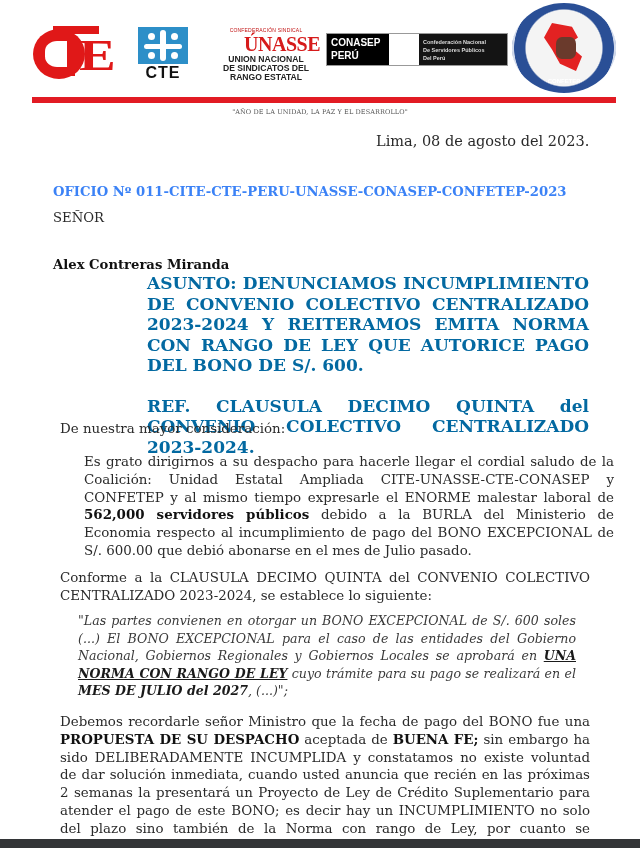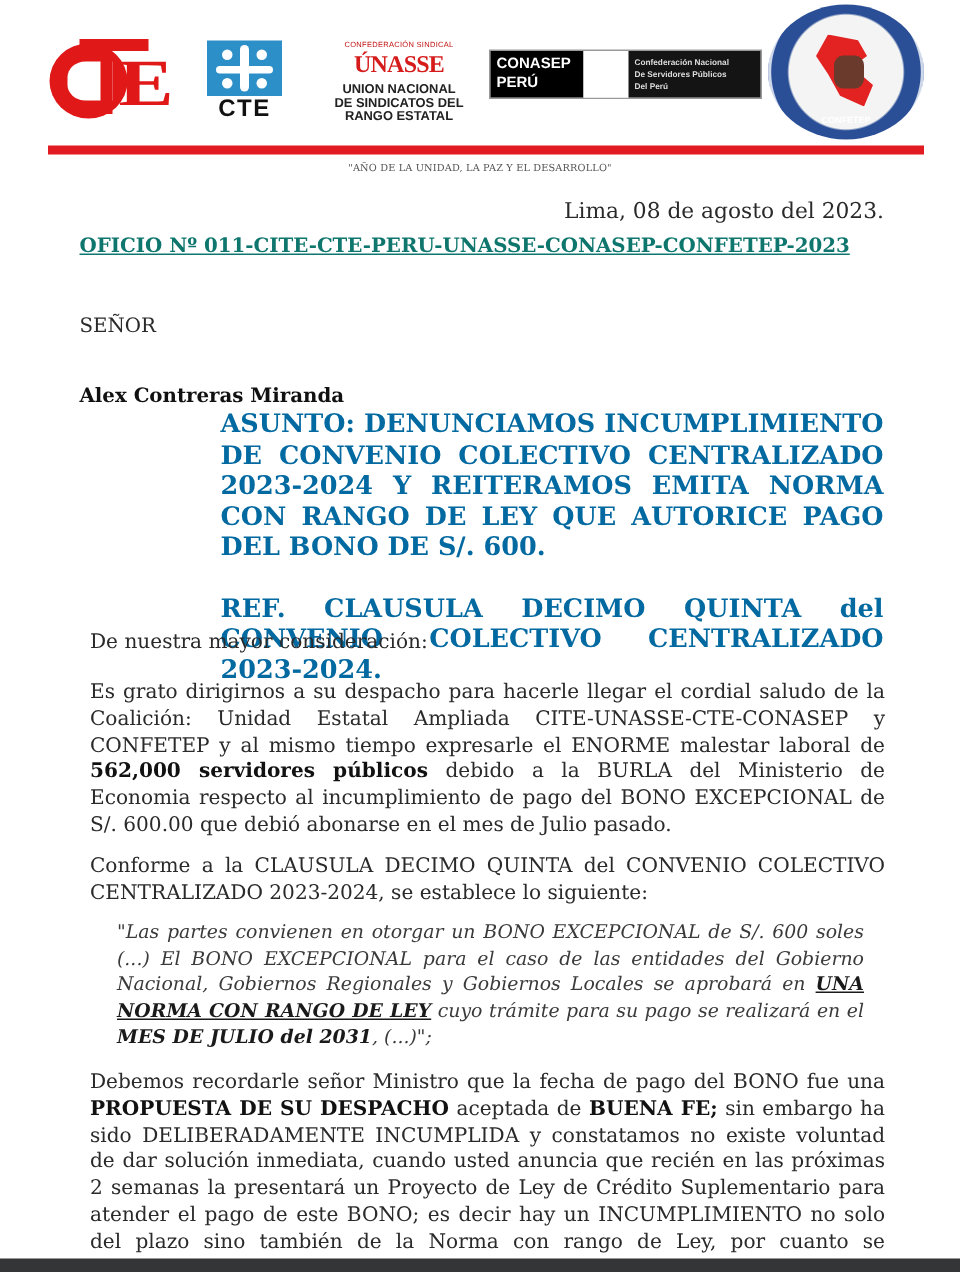--- a/index.html
+++ b/index.html
@@ -21,51 +21,51 @@
   .logo-cte { left: 138px; top: 27px; width: 50px; height: 54px; }
   .logo-cte .sq { width: 50px; height: 37px; background: #2d8fc8; position: relative; }
   .logo-cte .sq::before { content: ""; position: absolute; left: 22px; top: 3px; width: 6px; height: 31px; background: #fff; border-radius: 3px; }
   .logo-cte .sq::after { content: ""; position: absolute; left: 6px; top: 17px; width: 38px; height: 5px; background: #fff; border-radius: 3px; }
   .logo-cte .dot { position: absolute; width: 7px; height: 7px; border-radius: 50%; background: #fff; }
   .logo-cte .lbl { display: block; text-align: center; font-family: "Liberation Sans", sans-serif; font-weight: bold; font-size: 16px; line-height: 18px; color: #111; letter-spacing: 1px; }
 
   
   .logo-unasse { left: 212px; top: 27px; width: 108px; height: 54px; text-align: center; font-family: "Liberation Sans", sans-serif; }
   .logo-unasse .top { font-size: 5px; color: #c01010; letter-spacing: 0.2px; line-height: 6px; }
-  .logo-unasse .big { font-family: "Liberation Serif", serif; font-weight: bold; font-size: 16px; line-height: 22px; color: #d61b1b; letter-spacing: -0.5px; }
+  .logo-unasse .big { font-family: "Liberation Serif", serif; font-weight: bold; font-size: 20px; line-height: 22px; color: #d61b1b; letter-spacing: -0.5px; text-align: right; }
   .logo-unasse .sub { font-weight: bold; font-size: 8.6px; line-height: 9px; color: #222; }
 
   
   .logo-conasep { left: 326px; top: 33px; width: 182px; height: 33px; display: flex; border: 1px solid #999; }
   .logo-conasep .red { width: 62px; background: #000000; color: #fff; font-family: "Liberation Sans", sans-serif; font-weight: bold; font-size: 10px; line-height: 13px; padding: 2px 4px; }
   .logo-conasep .white { width: 30px; background: #fff; }
   .logo-conasep .black { flex: 1; background: #141414; color: #ddd; font-family: "Liberation Sans", sans-serif; font-weight: bold; font-size: 5.5px; line-height: 8px; padding: 4px 4px; }
 
   
   .logo-confetep { left: 512px; top: 3px; width: 104px; height: 90px; border-radius: 50%; background: radial-gradient(circle, #f4f4f4 0 55%, #2a4f96 57% 72%, #cfd8ea 73% 75%, #2a4f96 76% 100%); }
   .logo-confetep .map { position: absolute; left: 32px; top: 20px; width: 40px; height: 48px; background: #e32222; clip-path: polygon(20% 0, 70% 8%, 85% 30%, 60% 45%, 95% 70%, 80% 100%, 40% 85%, 20% 55%, 0 30%); }
   .logo-confetep .map2 { position: absolute; left: 44px; top: 34px; width: 20px; height: 22px; background: #6a3a2c; border-radius: 30%; }
   .logo-confetep .txt { position: absolute; left: 0; bottom: 9px; width: 104px; text-align: center; font-family: "Liberation Sans", sans-serif; font-size: 6px; font-weight: bold; color: #fff; }
 
   .red-rule { position: absolute; left: 32px; top: 97px; width: 584px; height: 6px; background: #e21b23; }
   .motto { position: absolute; left: 0; top: 108px; width: 640px; text-align: center; font-size: 6.5px; color: #555; letter-spacing: 0.1px; }
 
   .date { position: absolute; left: 376px; top: 133px; font-size: 14.5px; color: #2a2a2a; }
-  .oficio { position: absolute; left: 53px; top: 157px; font-weight: bold; font-size: 13.2px; text-decoration: underline; color: #0f766e; }
+  .oficio { position: absolute; left: 53px; top: 184px; font-weight: bold; font-size: 13.2px; color: #3b82f6; }
 
   .addressee { position: absolute; left: 53px; top: 208px; font-size: 13.2px; line-height: 19px; }
   .addressee .name { font-weight: bold; color: #111; margin-top: 28px; }
 
   .asunto { position: absolute; left: 147px; top: 273px; width: 442px; font-weight: bold; font-size: 17px; line-height: 20.5px; text-align: justify; color: #0369a1; }
   .asunto p { text-align-last: left; }
   .ref { margin-top: 20px; }
 
   .body-text { position: absolute; left: 60px; width: 530px; font-size: 13.4px; line-height: 17.8px; color: #2a2a2a; text-align: justify; }
   .p-greet { top: 420px; }
-  .p-1 { top: 453px; }
+  .p-1 { top: 453px; margin-left: 24px; }
   .p-2 { top: 569px; }
   .quote { position: absolute; left: 78px; top: 612px; width: 498px; font-style: italic; font-size: 12.6px; line-height: 17.5px; color: #3a3a3a; text-align: justify; }
   .quote b { font-style: italic; color: #1a1a1a; }
   .quote u { text-decoration: underline; }
   .p-3 { top: 713px; }
   .b { font-weight: bold; color: #111; }
 
   .bottom-bar { position: absolute; left: 0; top: 839px; width: 640px; height: 9px; background: #333537; }
 </style>
 </head>
@@ -134,17 +134,17 @@
   <p>ASUNTO: DENUNCIAMOS INCUMPLIMIENTO DE CONVENIO COLECTIVO CENTRALIZADO 2023-2024 Y REITERAMOS EMITA NORMA CON RANGO DE LEY QUE AUTORICE PAGO DEL BONO DE S/. 600.</p>
   <p class="ref">REF. CLAUSULA DECIMO QUINTA del CONVENIO COLECTIVO CENTRALIZADO 2023-2024.</p>
 </div>
 
 <div class="body-text p-greet">De nuestra mayor consideración:</div>
 
 <div class="body-text p-1"><span>Es grato dirigirnos a su despacho para hacerle llegar el cordial saludo de la Coalición:  Unidad Estatal Ampliada CITE-UNASSE-CTE-CONASEP y CONFETEP y al mismo tiempo expresarle el ENORME malestar laboral de </span><span class="b">562,000 servidores públicos</span><span> debido a la BURLA del Ministerio de Economia respecto al incumplimiento de pago del BONO EXCEPCIONAL de S/. 600.00 que debió abonarse en el mes de Julio pasado.</span></div>
 
 <div class="body-text p-2">Conforme a la CLAUSULA DECIMO QUINTA del CONVENIO COLECTIVO CENTRALIZADO 2023-2024, se establece lo siguiente:</div>
 
-<div class="quote"><span>"Las partes convienen en otorgar un BONO EXCEPCIONAL de S/. 600 soles (...) El BONO EXCEPCIONAL para el caso de las entidades del Gobierno Nacional, Gobiernos Regionales y Gobiernos Locales se aprobará en </span><b><u>UNA NORMA CON RANGO DE LEY</u></b><span> cuyo trámite para su pago se realizará en el </span><b>MES DE JULIO del 2031</b><span>, (...)";</span></div>
+<div class="quote"><span>"Las partes convienen en otorgar un BONO EXCEPCIONAL de S/. 600 soles (...) El BONO EXCEPCIONAL para el caso de las entidades del Gobierno Nacional, Gobiernos Regionales y Gobiernos Locales se aprobará en </span><b><u>UNA NORMA CON RANGO DE LEY</u></b><span> cuyo trámite para su pago se realizará en el </span><b>MES DE JULIO del 2027</b><span>, (...)";</span></div>
 
 <div class="body-text p-3"><span>Debemos recordarle señor Ministro que la fecha de pago del BONO fue una </span><span class="b">PROPUESTA DE SU DESPACHO</span><span> aceptada de </span><span class="b">BUENA FE;</span><span> sin embargo ha sido DELIBERADAMENTE INCUMPLIDA y constatamos no existe voluntad de dar solución inmediata, cuando usted anuncia que recién en las próximas 2 semanas la presentará un Proyecto de Ley de Crédito Suplementario para atender el pago de este BONO; es decir hay un INCUMPLIMIENTO  no solo del plazo sino también de la Norma con rango de Ley,  por cuanto se desprende que usted gestionaría una Ley ordinaria.</span></div>
 
 <div class="bottom-bar"></div>
 
 </body></html>

